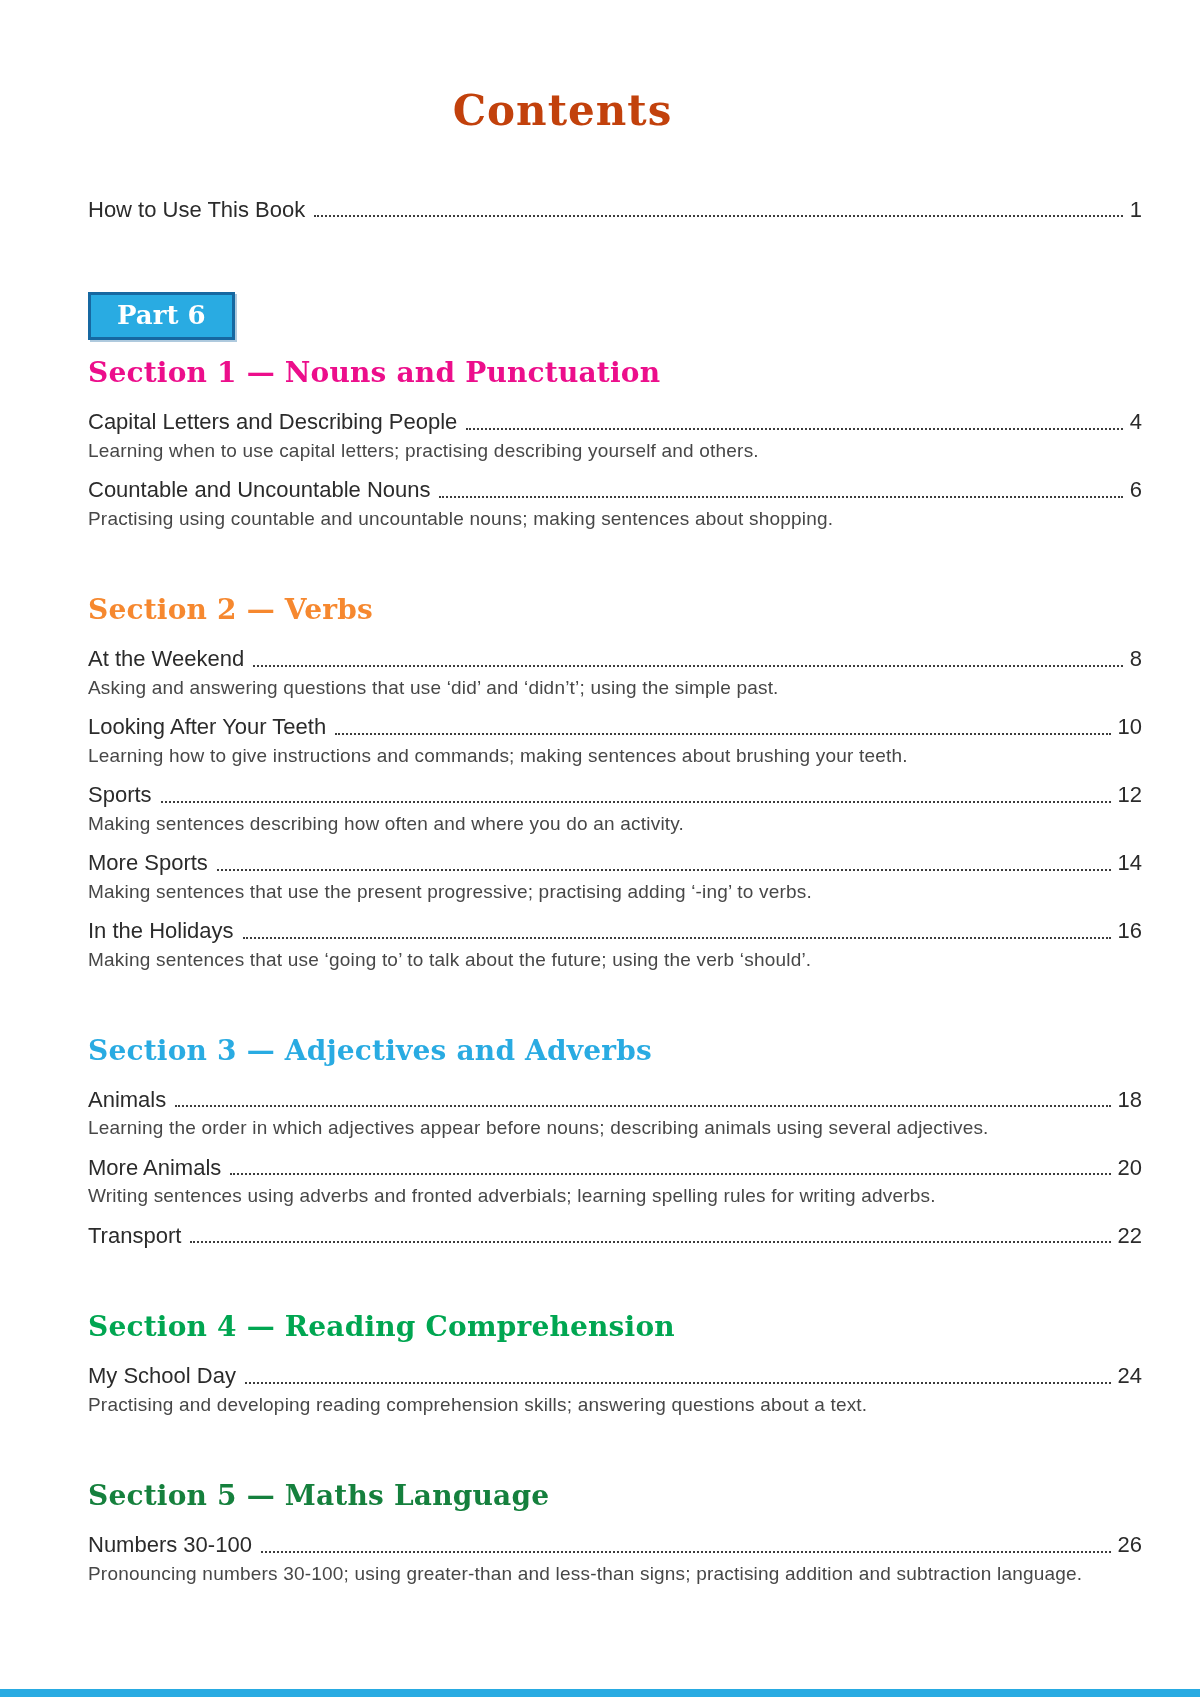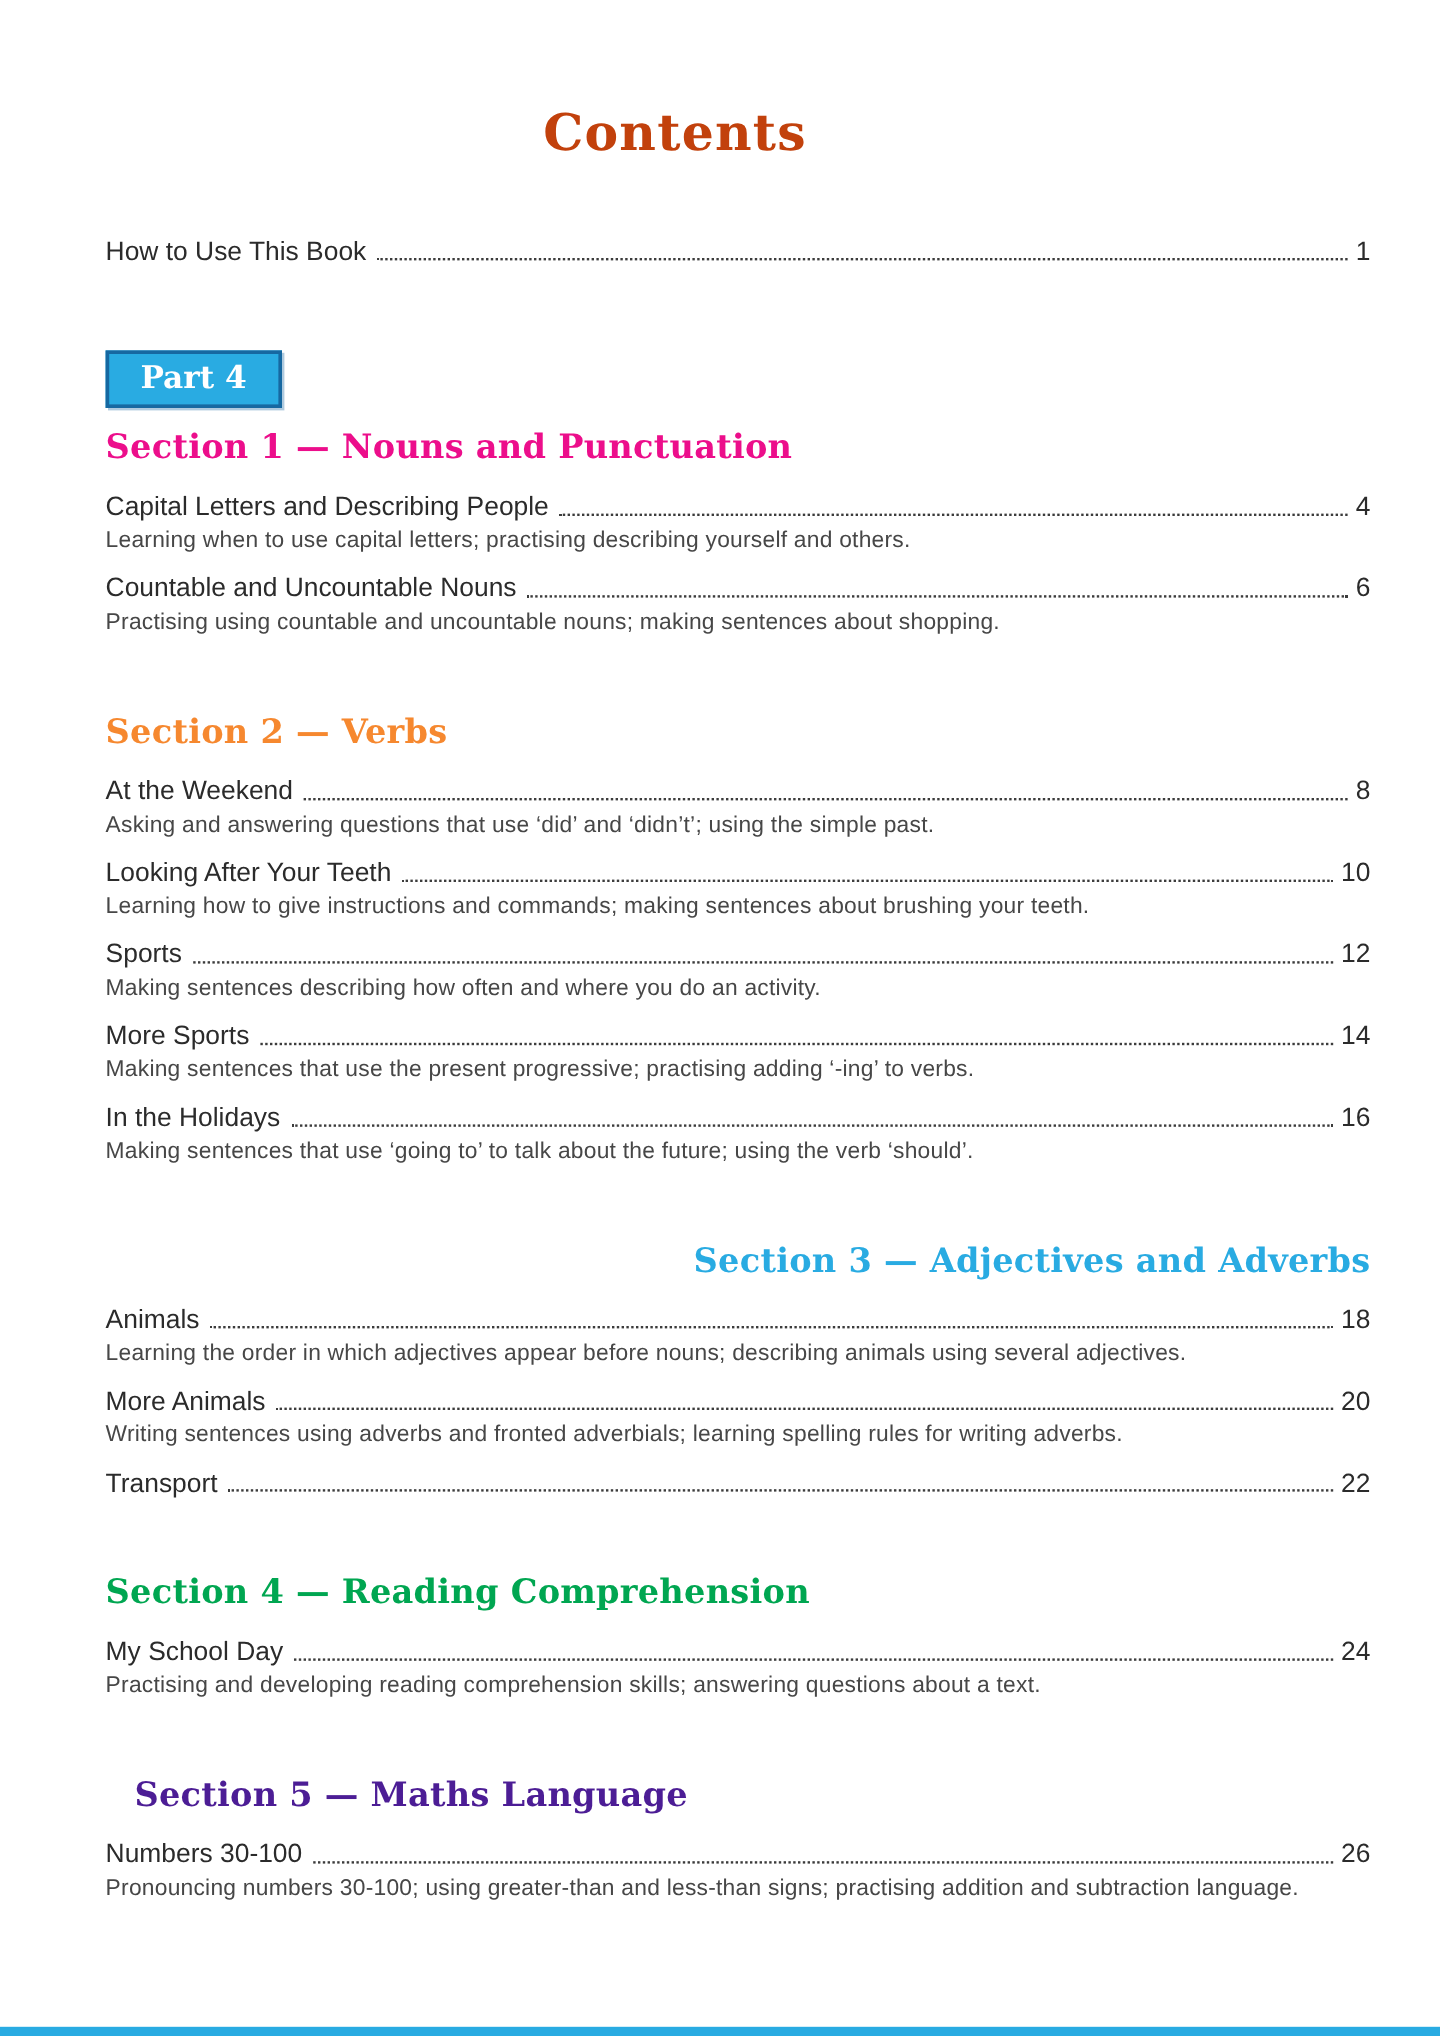--- a/index.html
+++ b/index.html
@@ -41,21 +41,21 @@
 <div class="page">
 
   <h1 class="contents-title">Contents</h1>
 
   <div class="toc-row intro-row">
     <span class="toc-title">How to Use This Book</span>
     <span class="leader"></span>
     <span class="toc-page">1</span>
   </div>
 
-  <div class="part-box">Part 4</div>
+  <div class="part-box">Part 6</div>
 
   <div id="sections">
       <div class="section-block first">
         <h2 class="section-heading" style="color: rgb(236, 14, 139);">Section 1 — Nouns and Punctuation</h2>
         <div class="toc-entry">
           <div class="toc-row">
             <span class="toc-title">Capital Letters and Describing People</span>
             <span class="leader"></span>
             <span class="toc-page">4</span>
           </div>
@@ -107,21 +107,21 @@
         <div class="toc-entry">
           <div class="toc-row">
             <span class="toc-title">In the Holidays</span>
             <span class="leader"></span>
             <span class="toc-page">16</span>
           </div>
           <div class="toc-desc">Making sentences that use ‘going to’ to talk about the future; using the verb ‘should’.</div>
         </div>
       </div>
       <div class="section-block">
-        <h2 class="section-heading" style="color: rgb(41, 171, 226); text-align: right;">Section 3 — Adjectives and Adverbs</h2>
+        <h2 class="section-heading" style="color: rgb(41, 171, 226);">Section 3 — Adjectives and Adverbs</h2>
         <div class="toc-entry">
           <div class="toc-row">
             <span class="toc-title">Animals</span>
             <span class="leader"></span>
             <span class="toc-page">18</span>
           </div>
           <div class="toc-desc">Learning the order in which adjectives appear before nouns; describing animals using several adjectives.</div>
         </div>
         <div class="toc-entry">
           <div class="toc-row">
@@ -144,21 +144,21 @@
         <div class="toc-entry">
           <div class="toc-row">
             <span class="toc-title">My School Day</span>
             <span class="leader"></span>
             <span class="toc-page">24</span>
           </div>
           <div class="toc-desc">Practising and developing reading comprehension skills; answering questions about a text.</div>
         </div>
       </div>
       <div class="section-block">
-        <h2 class="section-heading" style="color: #4c1d95; margin-left: 24px;">Section 5 — Maths Language</h2>
+        <h2 class="section-heading" style="color: #15803d;">Section 5 — Maths Language</h2>
         <div class="toc-entry">
           <div class="toc-row">
             <span class="toc-title">Numbers 30-100</span>
             <span class="leader"></span>
             <span class="toc-page">26</span>
           </div>
           <div class="toc-desc">Pronouncing numbers 30-100; using greater-than and less-than signs; practising addition and subtraction language.</div>
         </div>
       </div>
     </div>

